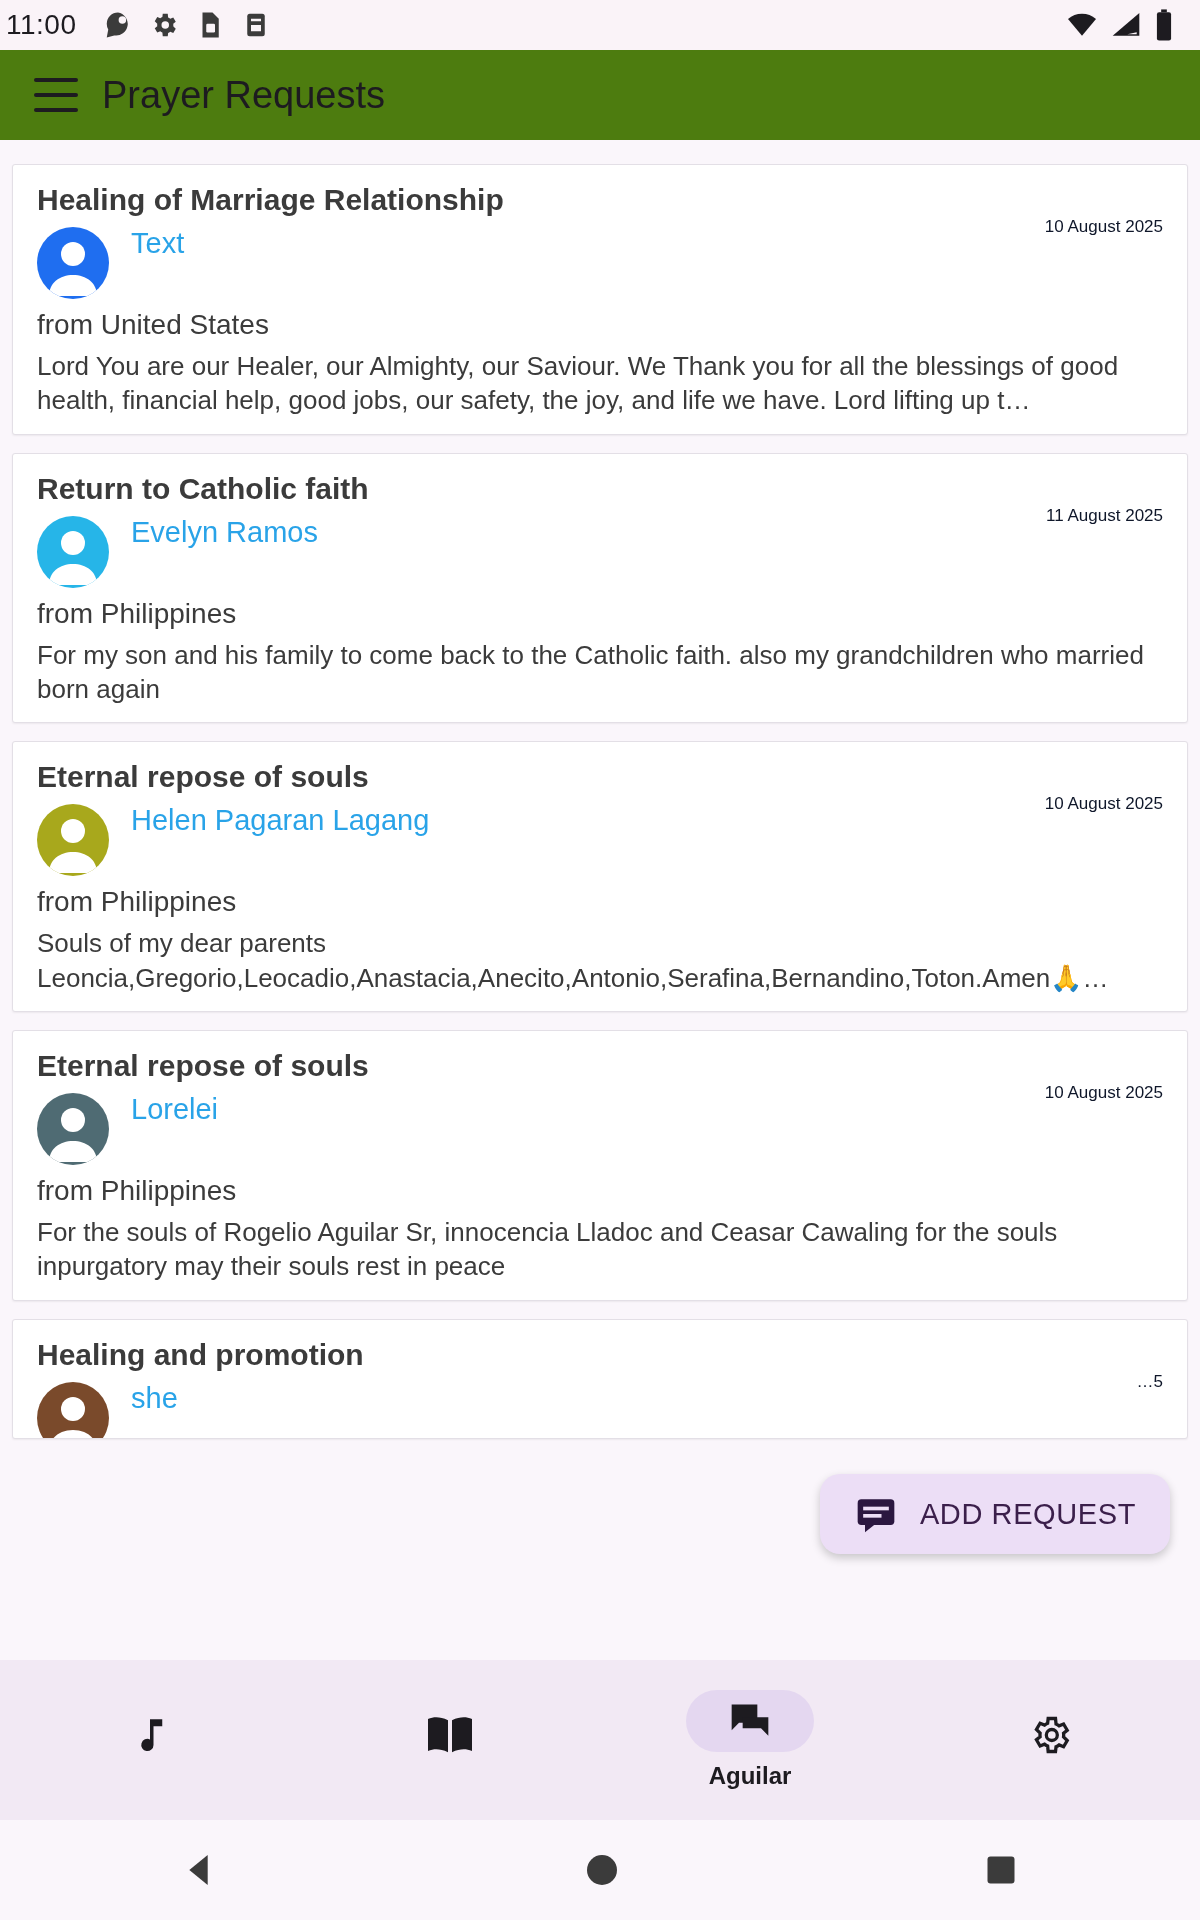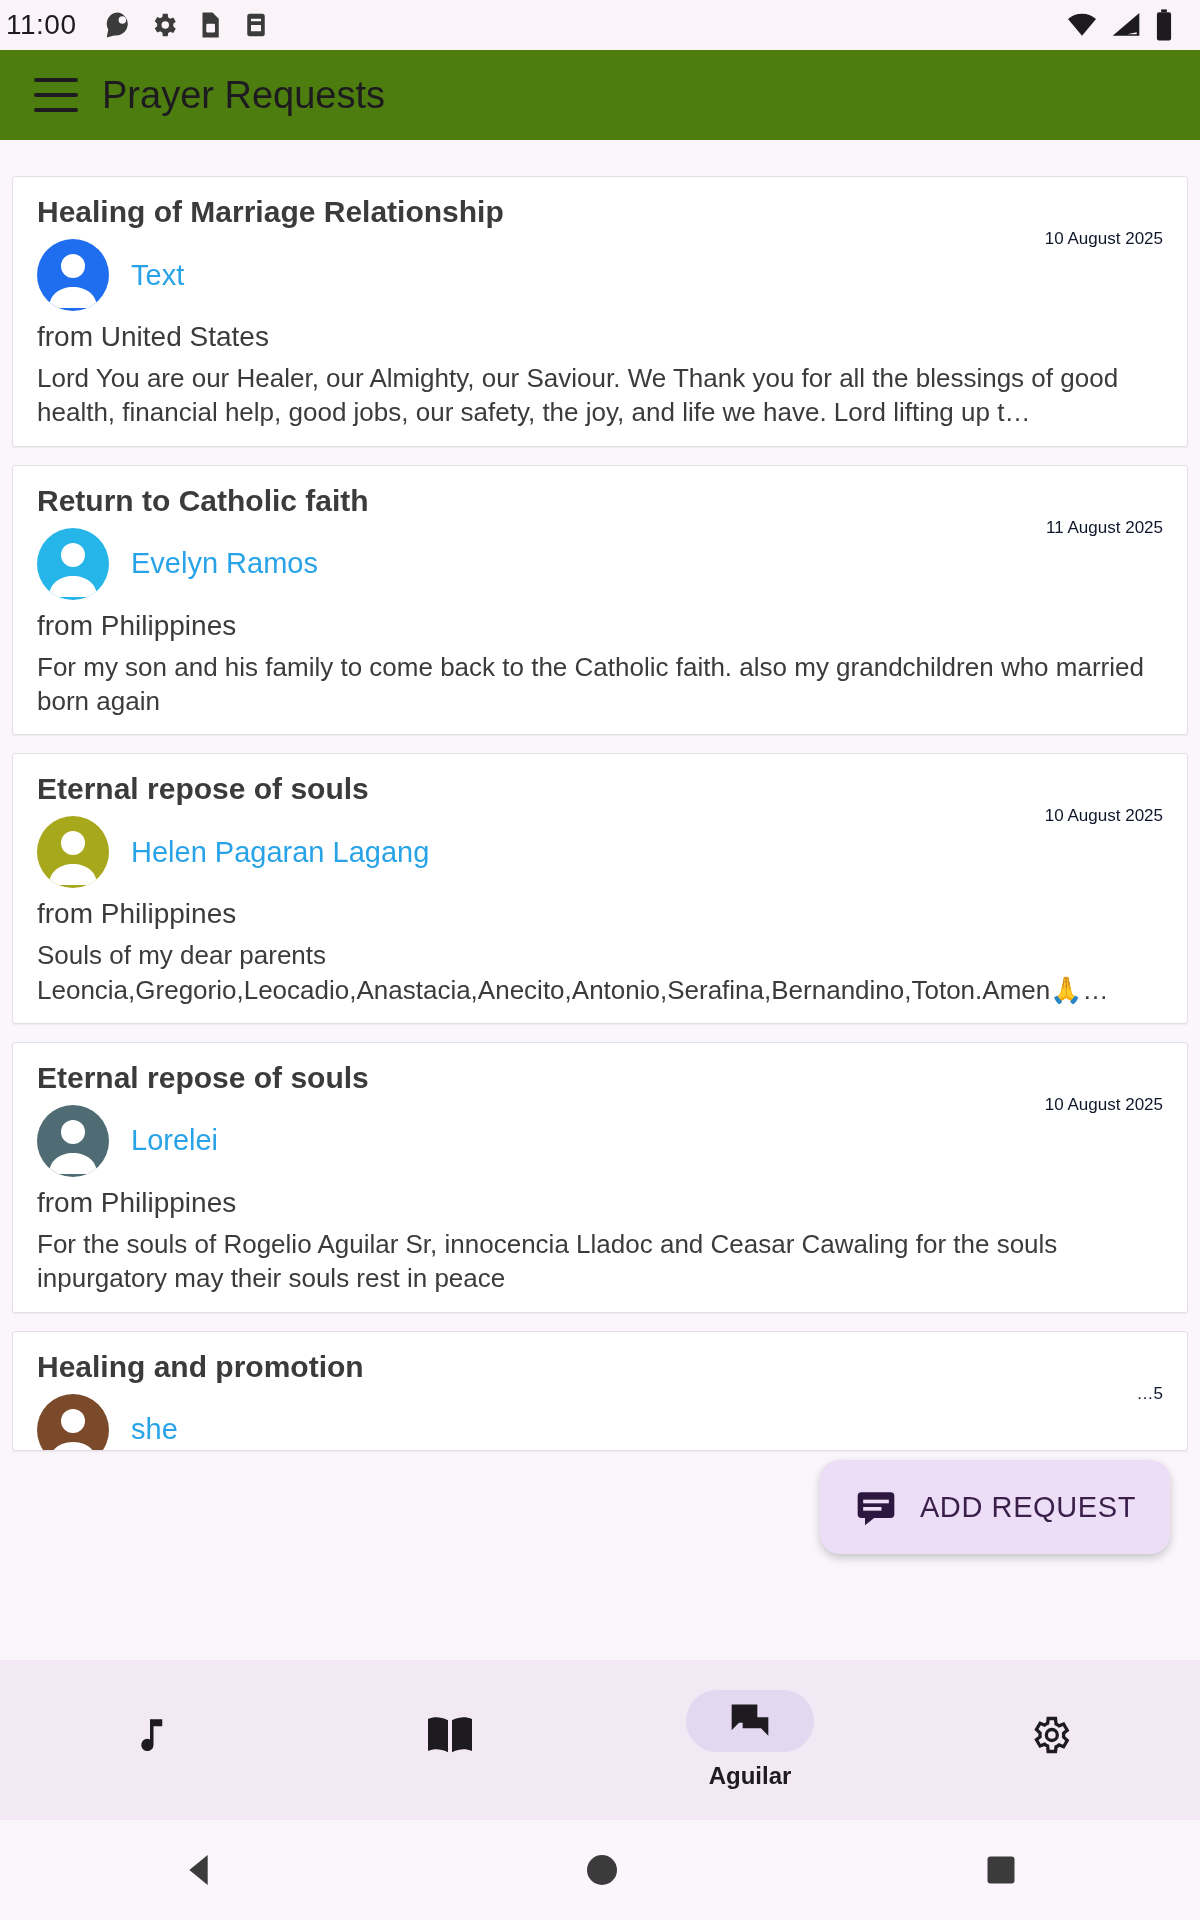--- a/index.html
+++ b/index.html
@@ -71,21 +71,21 @@
     color: #1d1b20;
     font-weight: 400;
   }
 
   
   .list {
     padding: 0 12px;
     display: flex;
     flex-direction: column;
     gap: 18px;
-    margin-top: 36px;
+    margin-top: 24px;
   }
   .card {
     background: #ffffff;
     border: 1px solid #e3dfe6;
     border-radius: 3px;
     padding: 18px 24px 16px 24px;
     position: relative;
     box-shadow: 0 1px 2px rgba(0,0,0,.06);
   }
   .card-title {
@@ -97,21 +97,21 @@
   .card-date {
     position: absolute;
     right: 24px;
     font-size: 17px;
     color: #0f172a;
     font-weight: normal;
     top: 52px;
   }
   .row-user {
     display: flex;
-    align-items: center;
+    align-items: flex-start;
     gap: 22px;
     margin-top: 10px;
   }
   .avatar {
     width: 72px;
     height: 72px;
     border-radius: 50%;
     display: flex;
     align-items: flex-end;
     justify-content: center;
@@ -136,21 +136,21 @@
     margin-top: 8px;
     word-break: break-word;
   }
   .card.partial { overflow: hidden; }
 
   
   .fab {
     position: absolute;
     right: 30px;
     bottom: 366px;
-    height: 94px;
+    height: 80px;
     background: #ecdef6;
     border-radius: 20px;
     display: flex;
     align-items: center;
     gap: 22px;
     padding: 0 34px;
     box-shadow: 0 4px 10px rgba(0,0,0,.20);
     cursor: pointer;
   }
   .fab-label {

